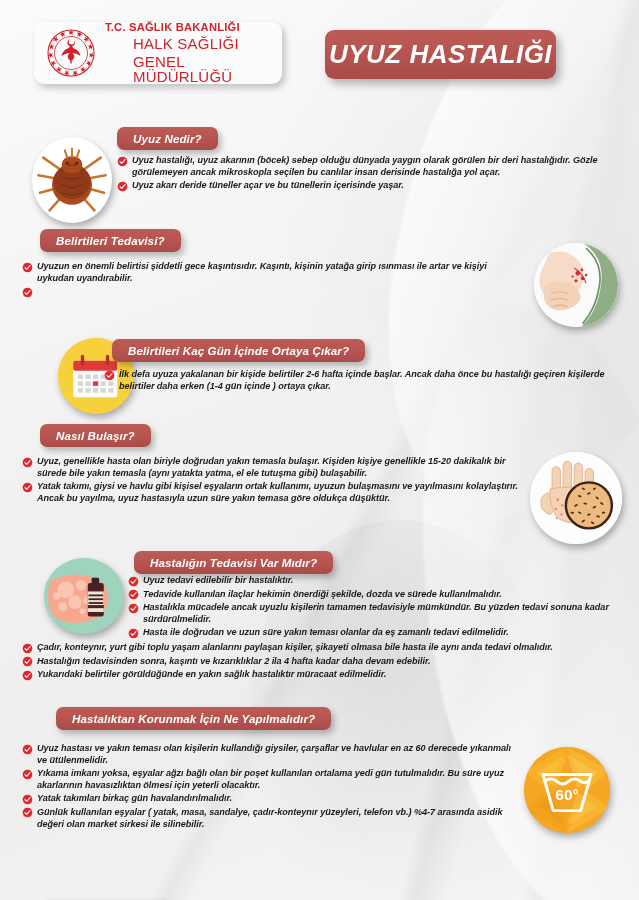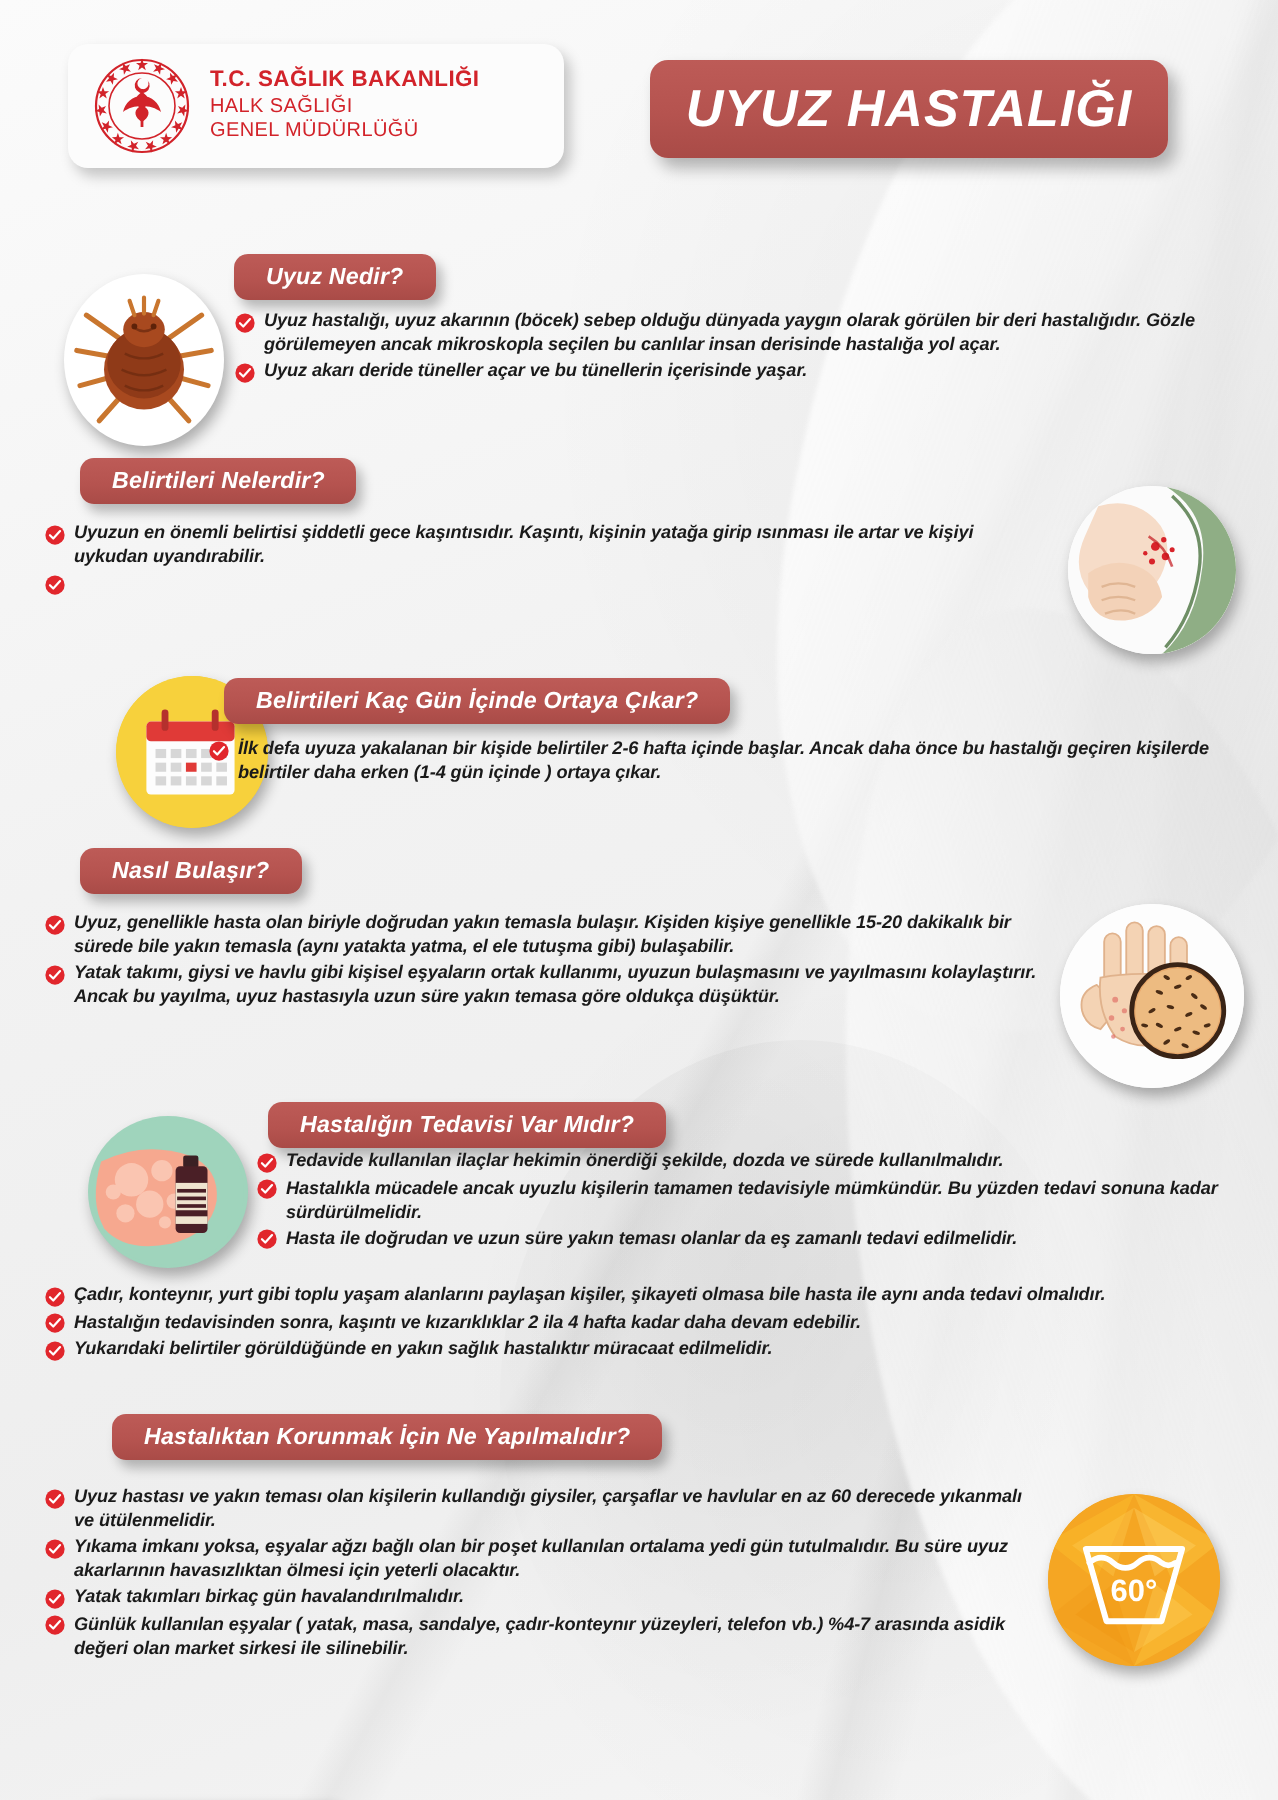--- a/index.html
+++ b/index.html
@@ -38,24 +38,24 @@
   
   .logo-card {
     position: absolute; left: 34px; top: 22px; width: 248px; height: 62px;
     background: #fcfcfc; border-radius: 10px;
     box-shadow: 3px 4px 7px rgba(0,0,0,0.22);
     display: flex; align-items: center; padding-left: 12px;
   }
   .emblem { width: 50px; height: 50px; flex: 0 0 50px; }
   .logo-text { margin-left: 9px; line-height: 1.0; }
   .logo-l1 { font-size: 11.2px; font-weight: bold; color: #d2232a; letter-spacing: .2px; }
-  .logo-l2, .logo-l3 { font-size: 10px; color: #d2232a; letter-spacing: .2px; margin-top: 2.5px; }
+  .logo-l2, .logo-l3 { font-size: 15px; color: #d2232a; letter-spacing: .2px; margin-top: 2.5px; margin-left: 28px; }
 
   .title-banner {
-    position: absolute; left: 325px; top: 30px; width: 259px; height: 49px;
+    position: absolute; left: 325px; top: 30px; width: 231px; height: 49px;
     background: linear-gradient(180deg, #bd5b57 0%, #b5534f 55%, #a94b47 100%);
     border-radius: 9px;
     box-shadow: 4px 5px 8px rgba(0,0,0,0.28);
     display: flex; align-items: center; justify-content: center;
   }
   .title-banner span {
     color: #ffffff; font-size: 26px; font-weight: bold; font-style: italic;
     letter-spacing: .5px; white-space: nowrap;
   }
 
@@ -214,21 +214,21 @@
           <circle cx="50" cy="45" r="1.8"></circle>
         <circle cx="57" cy="32" r="1.6"></circle>
           <circle cx="62" cy="38" r="1.5"></circle>
           <circle cx="46" cy="40" r="1.3"></circle>
       </g>
       <path d="M48 30 q10 6 14 18" stroke="#c4181e" stroke-width="1.6" fill="none" opacity=".7"></path>
     </svg>
   </div>
 
   <div class="pill" style="left:40px; top:229px;">
-    <span>Belirtileri Nelerdir?</span>
+    <span>Belirtileri Tedavisi?</span>
   </div>
 
   <div class="bullets" style="left:22px; top:260px; width:500px;">
     <div class="bullet">
       <svg class="chk" viewBox="0 0 24 24">
         <circle cx="12" cy="12" r="10.5" fill="#e1262c"></circle>
         <path d="M6.5 12.3 l3.6 3.6 l7.4 -8.2" stroke="#fff" stroke-width="2.4" fill="none" stroke-linecap="round" stroke-linejoin="round"></path>
       </svg>
       <div class="btext">Uyuzun en önemli belirtisi şiddetli gece kaşıntısıdır. Kaşıntı, kişinin yatağa girip ısınması ile artar ve kişiyi uykudan uyandırabilir.</div>
     </div>
@@ -372,20 +372,27 @@
   <div class="pill" style="left:134px; top:551px;">
     <span>Hastalığın Tedavisi Var Mıdır?</span>
   </div>
 
   <div class="bullets" style="left:128px; top:574px; width:488px;">
     <div class="bullet">
       <svg class="chk" viewBox="0 0 24 24">
         <circle cx="12" cy="12" r="10.5" fill="#e1262c"></circle>
         <path d="M6.5 12.3 l3.6 3.6 l7.4 -8.2" stroke="#fff" stroke-width="2.4" fill="none" stroke-linecap="round" stroke-linejoin="round"></path>
       </svg>
+      <div class="btext">Uyuz tedavi edilebilir bir hastalıktır.</div>
+    </div>
+    <div class="bullet">
+      <svg class="chk" viewBox="0 0 24 24">
+        <circle cx="12" cy="12" r="10.5" fill="#e1262c"></circle>
+        <path d="M6.5 12.3 l3.6 3.6 l7.4 -8.2" stroke="#fff" stroke-width="2.4" fill="none" stroke-linecap="round" stroke-linejoin="round"></path>
+      </svg>
       <div class="btext">Tedavide kullanılan ilaçlar hekimin önerdiği şekilde, dozda ve sürede kullanılmalıdır.</div>
     </div>
     <div class="bullet">
       <svg class="chk" viewBox="0 0 24 24">
         <circle cx="12" cy="12" r="10.5" fill="#e1262c"></circle>
         <path d="M6.5 12.3 l3.6 3.6 l7.4 -8.2" stroke="#fff" stroke-width="2.4" fill="none" stroke-linecap="round" stroke-linejoin="round"></path>
       </svg>
       <div class="btext">Hastalıkla mücadele ancak uyuzlu kişilerin tamamen tedavisiyle mümkündür. Bu yüzden tedavi sonuna kadar sürdürülmelidir.</div>
     </div>
     <div class="bullet">

